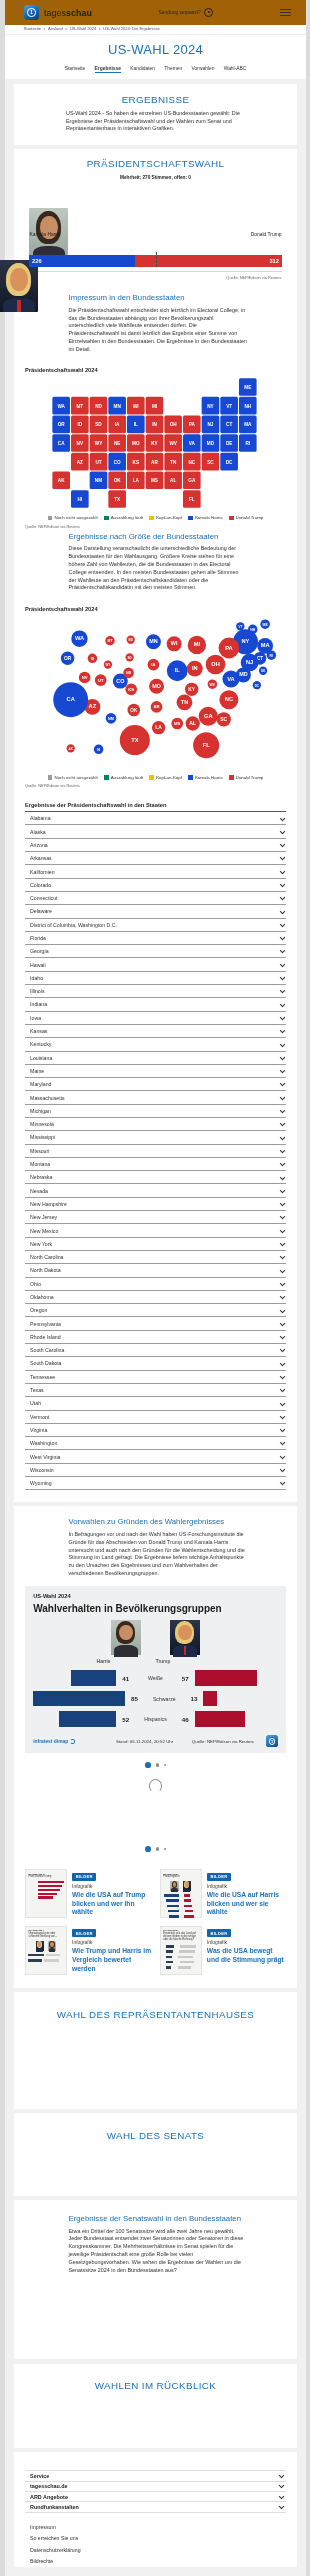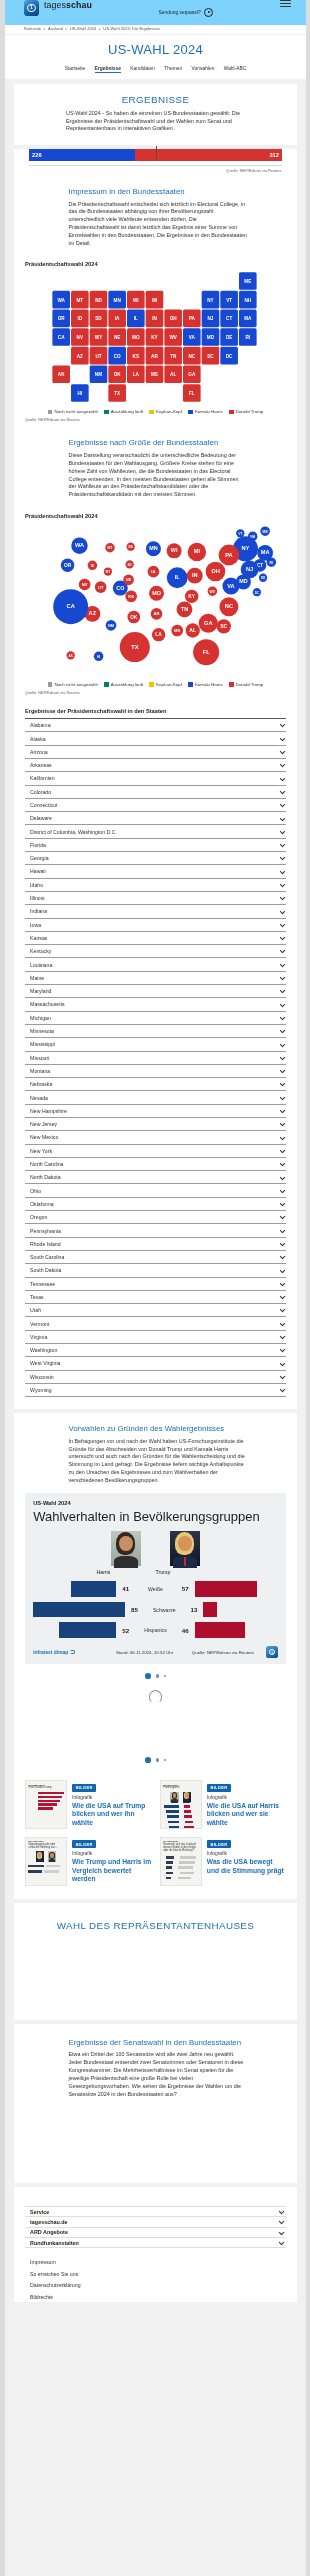--- a/index.html
+++ b/index.html
@@ -1,21 +1,21 @@
 <!DOCTYPE html>
 <html style="font-size:8.3px"><head>
 <meta charset="utf-8">
 <style>
   * { box-sizing: border-box; margin: 0; padding: 0; }
   html,body { width:311px; }
   body { font-family:"Liberation Sans", sans-serif; background:#dcdcdc; }
   .page { margin:0 5.2px; background:#f1f1f1; min-height:2576px; padding-bottom:0.5px; }
 
   
-  .site-header { background:#7dd3fc; height:25px; display:flex; padding:0 7.3px 0 18.6px; }
+  .site-header { background:#a16207; height:25px; display:flex; align-items:center; padding:0 7.3px 0 18.6px; }
   .logo { width:15.5px; height:15.5px; border-radius:3.6px; background:linear-gradient(150deg,#4aa3e0 0%,#1565ab 55%,#083f77 100%); display:flex; align-items:center; justify-content:center; flex:0 0 auto; }
   .logo-circle { width:8.3px; height:8.3px; border:1px solid #fff; border-radius:50%; color:#fff; font-size:4.7px; font-weight:bold; display:flex; align-items:center; justify-content:center; }
   .wordmark { font-size:8.8px; color:#1d1d1b; margin-left:4.7px; letter-spacing:0.1px; }
   .wordmark b { font-weight:bold; }
   .sendung { margin-left:auto; margin-right:auto; display:flex; align-items:center; gap:3.6px; font-size:4.9px; color:#222; }
   .play { width:8.8px; height:8.8px; border:0.8px solid #222; border-radius:50%; display:inline-flex; align-items:center; justify-content:center; }
   .play i { display:block; width:0; height:0; border-left:3.1px solid #222; border-top:1.8px solid transparent; border-bottom:1.8px solid transparent; margin-left:1px; }
   .burger { width:11.4px; display:flex; flex-direction:column; gap:1.8px; margin-right:7.3px; }
   .burger span { height:1.3px; background:#333; border-radius:0.5px; }
 
@@ -84,21 +84,21 @@
   .acc-hr { border-top:0.5px solid #555; margin:3.6px 10.4px 0; }
   .state-list { margin:0 10.4px; }
   .acc-row { height:13.3px; display:flex; align-items:center; justify-content:space-between; border-bottom:0.5px solid #9c9c9c; padding:0 2.1px 0 5.2px; }
   .acc-label { font-size:5.2px; color:#333; }
   .chev { width:3.6px; height:3.6px; border-right:0.8px solid #333; border-bottom:0.8px solid #333; transform:rotate(45deg) translateY(-1px); flex:0 0 auto; }
 
   
   .pad-card { padding:11.4px 0 13.5px; }
   .infobox { background:#eef0f1; margin:8.3px 10.4px 0; padding:7.3px 8.3px 6.2px; }
   .info-kicker { font-size:5.7px; font-weight:bold; color:#1d1d1b; }
-  .info-title { font-size:13px; color:#1d1d1b; margin-top:3.1px; }
+  .info-title { font-size:10px; color:#1d1d1b; margin-top:3.1px;font-weight:bold; }
   .info-photos { display:flex; justify-content:center; gap:29px; margin-top:6.2px; }
   .info-photo { width:30px; height:35px; }
   .info-names { display:flex; justify-content:center; gap:0; margin-top:3.1px; }
   .info-names span { width:59px; font-size:5.2px; color:#222; }
   .demo-rows { margin-top:5.2px; }
   .demo-row { display:grid; grid-template-columns:1fr 18.6px 41px 18.6px 1fr; align-items:center; height:18px; margin-top:2.6px; }
   .demo-cell-l { display:flex; justify-content:flex-end; }
   .demo-cell-r { display:flex; justify-content:flex-start; }
   .demo-bar { height:15.5px; }
   .demo-bar.h { background:#17427c; }
@@ -199,20 +199,37 @@
         <span class="tab">Wahl-ABC</span>
       </div>
   </section>
 
   <section class="card" style="padding:10.4px 0 11.4px">
     <h2 class="card-title">ERGEBNISSE</h2>
     <p class="center-par">US-Wahl 2024 - So haben die einzelnen US-Bundesstaaten gewählt: Die Ergebnisse der Präsidentschaftswahl und der Wahlen zum Senat und Repräsentantenhaus in interaktiven Grafiken.</p>
   </section>
 
   <section class="card" style="padding-bottom:11.4px">
+    <div class="pw-head">
+      <h2 class="card-title pw-title">PRÄSIDENTSCHAFTSWAHL</h2>
+      <div class="majority">Mehrheit: 270 Stimmen, offen: 0</div>
+      <div class="photo left portrait p-harris">
+          <div class="hair"></div>
+          <div class="face"></div>
+          <div class="torso"></div>
+        </div>
+      <div class="photo right portrait p-trump">
+          <div class="hair"></div>
+          <div class="face"></div>
+          <div class="torso"></div>
+          <div class="tie"></div>
+        </div>
+      <span class="pname left">Kamala Harris</span>
+      <span class="pname right">Donald Trump</span>
+    </div>
     <div class="ec-bar">
       <div class="ec-seg harris" id="bar-harris" style="width: 42.0074%; background: rgb(22, 72, 209);">
           <span>226</span>
         </div>
       <div class="ec-seg trump" id="bar-trump" style="width: 57.9926%; background: rgb(213, 50, 48);">
           <span>312</span>
         </div>
       <div class="ec-mark" id="ec-mark" style="left: 50.1859%;"></div>
     </div>
     <div class="rule"></div>
@@ -347,21 +364,21 @@
           <span class="legend-swatch" style="background: rgb(22, 72, 209);"></span>
           <span class="legend-label">Kamala Harris</span>
         </span>
         <span class="legend-item">
           <span class="legend-swatch" style="background: rgb(213, 50, 48);"></span>
           <span class="legend-label">Donald Trump</span>
         </span>
       </div>
     <div class="source left">Quelle: NEP/Edison via Reuters</div>
 
-    <div class="left-col" style="margin-top:16px">
+    <div class="left-col" style="margin-top:3px">
       <h3 class="sec-head">Ergebnisse nach Größe der Bundesstaaten</h3>
       <p class="sec-par">Diese Darstellung veranschaulicht die unterschiedliche Bedeutung der Bundesstaaten für den Wahlausgang. Größere Kreise stehen für eine höhere Zahl von Wahlleuten, die die Bundesstaaten in das Electoral College entsenden. In den meisten Bundesstaaten gehen alle Stimmen der Wahlleute an den Präsidentschaftskandidaten oder die Präsidentschaftskandidatin mit den meisten Stimmen.</p>
     </div>
     <div class="bold-label">Präsidentschaftswahl 2024</div>
 
     <div class="map-wrap" style="margin:6.2px 10.4px 0">
       <svg id="bubblemap" width="261" height="151" viewBox="0 0 504 292">
           <circle cx="324" cy="204" r="13.8" fill="#d53230"></circle>
           <text x="324" y="207" class="bub-label" font-size="9.9">AL</text>
           <circle cx="88" cy="252" r="8.0" fill="#d53230"></circle>
@@ -904,28 +921,34 @@
           </div>
           <div class="teaser-text"><span class="badge">BILDER</span><div class="teaser-kicker">Infografik</div><div class="teaser-title">Was die USA bewegt und die Stimmung prägt</div></div>
         </article>
       </div>
   </section>
 
   <section class="card house-card">
     <h2 class="card-title big-empty-title">WAHL DES REPRÄSENTANTENHAUSES</h2>
   </section>
 
+  <section class="card senate-card">
+    <h2 class="card-title big-empty-title">WAHL DES SENATS</h2>
+  </section>
 
   <section class="card senres-card">
     <div class="left-col">
       <h3 class="sec-head">Ergebnisse der Senatswahl in den Bundesstaaten</h3>
       <p class="sec-par">Etwa ein Drittel der 100 Senatssitze wird alle zwei Jahre neu gewählt. Jeder Bundesstaat entsendet zwei Senatorinnen oder Senatoren in diese Kongresskammer. Die Mehrheitsverhältnisse im Senat spielen für die jeweilige Präsidentschaft eine große Rolle bei vielen Gesetzgebungsvorhaben. Wie sehen die Ergebnisse der Wahlen um die Senatssitze 2024 in den Bundesstaaten aus?</p>
     </div>
   </section>
 
+  <section class="card rueck-card">
+    <h2 class="card-title big-empty-title">WAHLEN IM RÜCKBLICK</h2>
+  </section>
 
   <footer class="footer-card">
     <div class="f-rows" id="f-rows">
         <div class="f-row">
           <span class="f-label">Service</span>
           <span class="chev"></span>
         </div>
         <div class="f-row">
           <span class="f-label">tagesschau.de</span>
           <span class="chev"></span>

